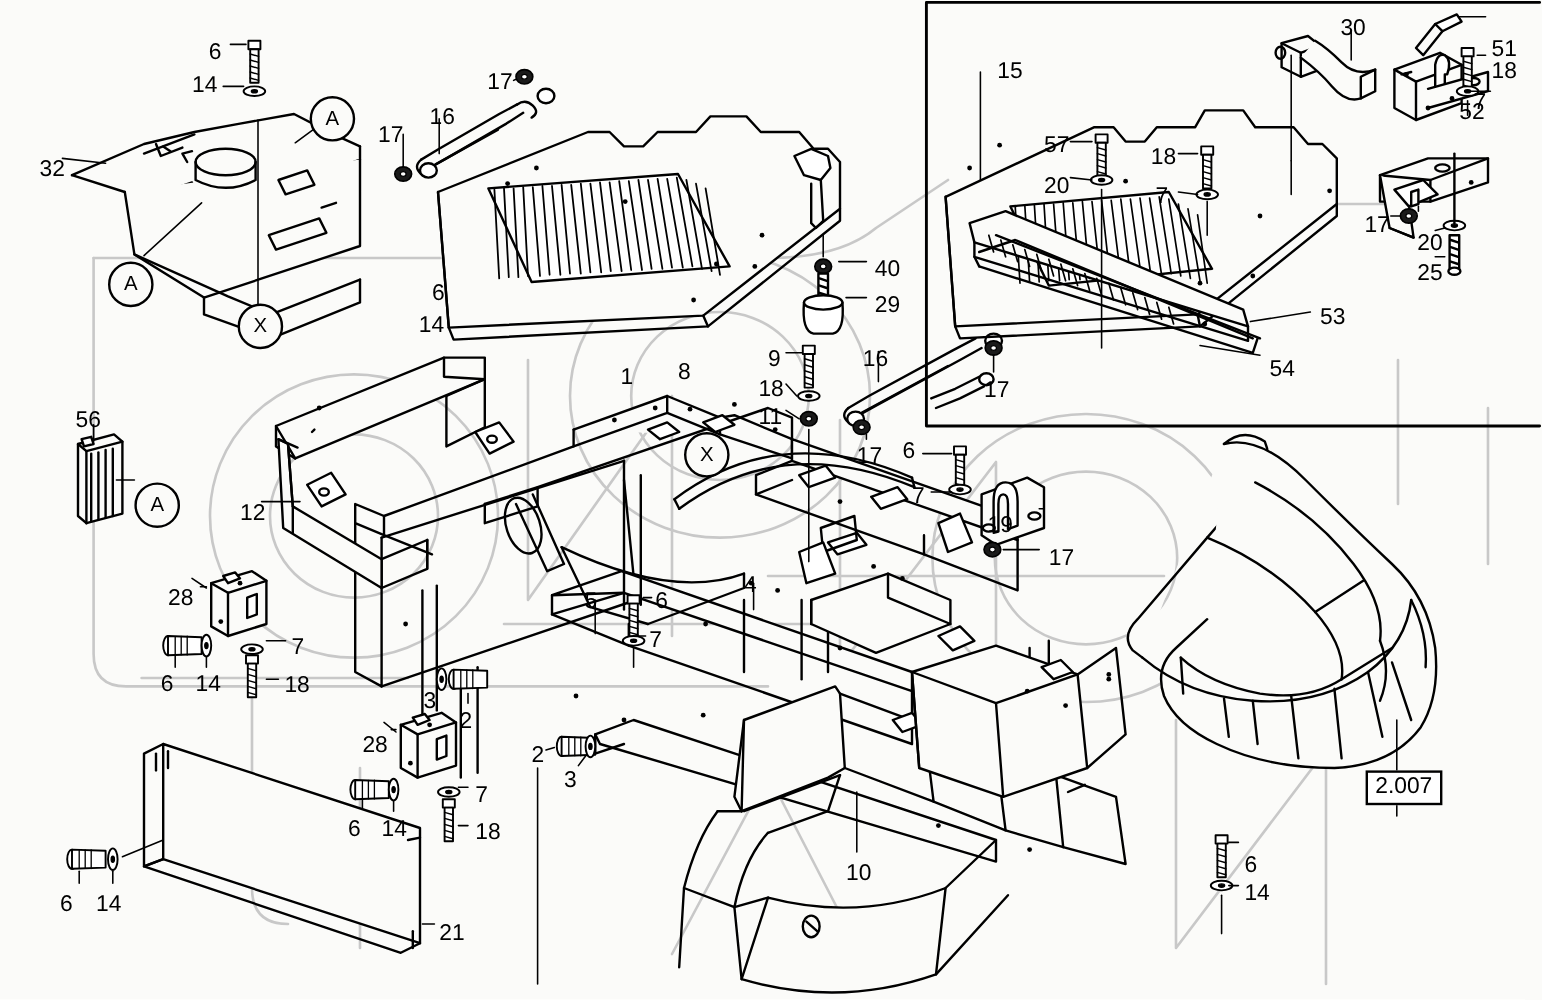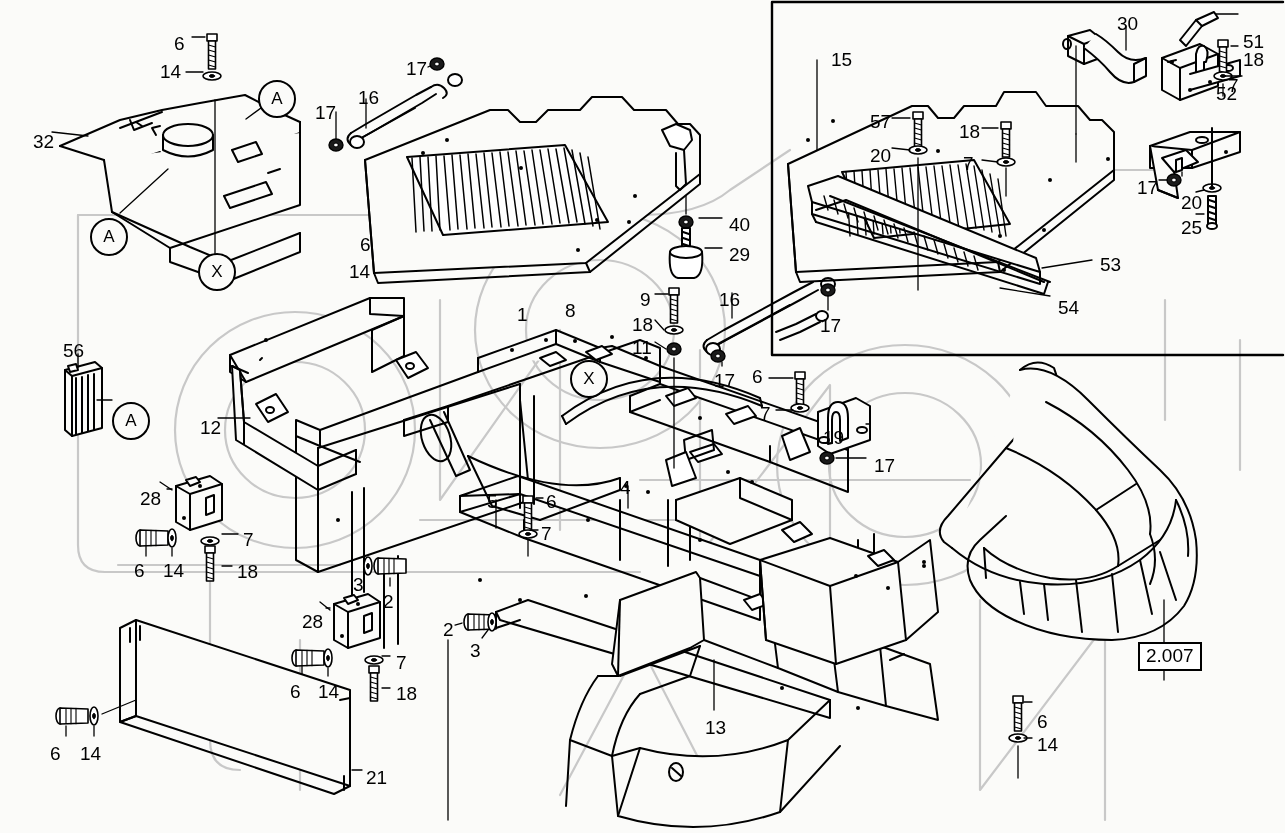--- a/index.html
+++ b/index.html
@@ -773,21 +773,21 @@
   <div class="lbl" style="left:302px;top:612px">28</div>
   <div class="lbl" style="left:290px;top:682px">6</div>
   <div class="lbl" style="left:318px;top:682px">14</div>
   <div class="lbl" style="left:396px;top:653px">7</div>
   <div class="lbl" style="left:396px;top:684px">18</div>
   <div class="lbl" style="left:443px;top:620px">2</div>
   <div class="lbl" style="left:470px;top:641px">3</div>
   <div class="lbl" style="left:50px;top:744px">6</div>
   <div class="lbl" style="left:80px;top:744px">14</div>
   <div class="lbl" style="left:366px;top:768px">21</div>
-  <div class="lbl" style="left:705px;top:718px">13</div>
+  <div class="lbl" style="left:705px;top:718px">10</div>
   <div class="lbl" style="left:1037px;top:712px">6</div>
   <div class="lbl" style="left:1037px;top:735px">14</div>
 
   <div class="lbl" style="left:831px;top:50px">15</div>
   <div class="lbl" style="left:870px;top:112px">57</div>
   <div class="lbl" style="left:870px;top:146px">20</div>
   <div class="lbl" style="left:959px;top:122px">18</div>
   <div class="lbl" style="left:963px;top:154px">7</div>
   <div class="lbl" style="left:1117px;top:14px">30</div>
   <div class="lbl" style="left:1243px;top:32px">51</div>

